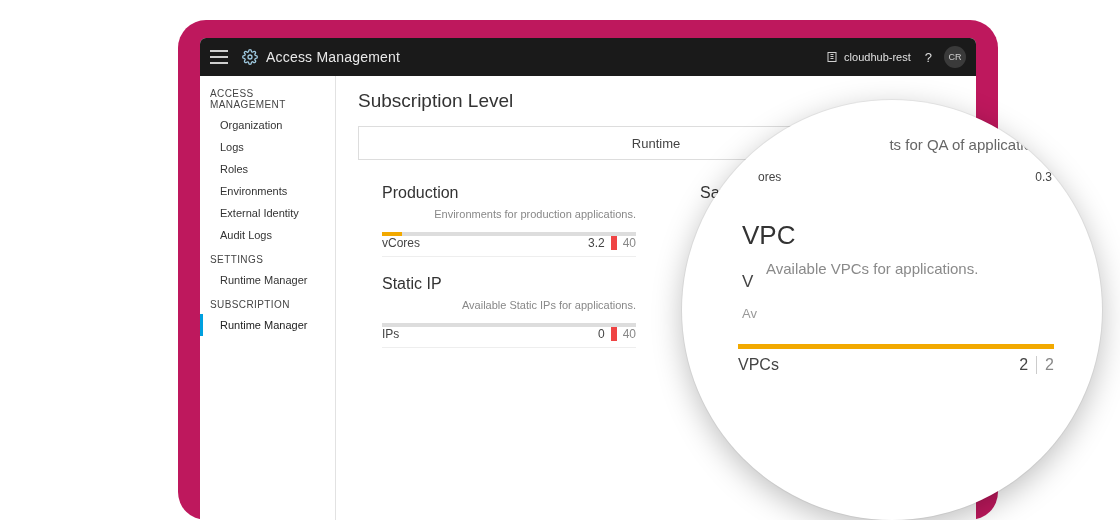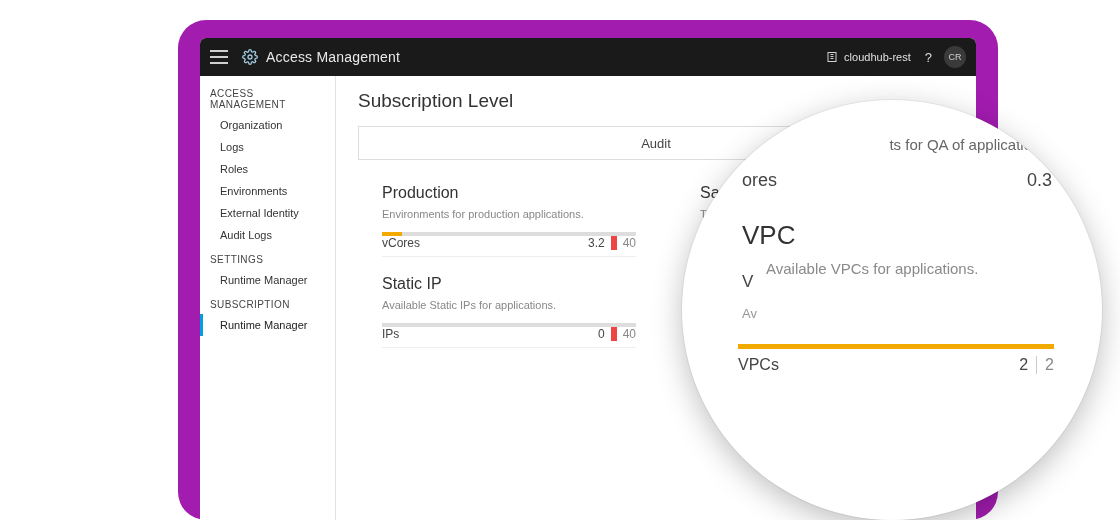--- a/index.html
+++ b/index.html
@@ -5,21 +5,21 @@
   * { box-sizing: border-box; margin: 0; padding: 0; }
   html, body { width: 1120px; height: 520px; background: #fff; font-family: "Helvetica Neue", Arial, sans-serif; overflow: hidden; }
 
   
   .device {
     position: absolute;
     left: 178px;
     top: 20px;
     width: 820px;
     height: 500px;
-    background: #a21caf;
+    background: #be185d;
     border-radius: 28px;
     padding: 18px 22px 0 22px;
   }
   .screen {
     width: 100%;
     height: 100%;
     background: #fff;
     border-radius: 6px 6px 0 0;
     overflow: hidden;
     display: flex;
@@ -105,21 +105,21 @@
     display:flex; align-items:center; justify-content:center;
     font-size: 13px; color:#444;
     margin-bottom: 18px;
     width: 100%;
   }
 
   .cols { display:flex; gap: 40px; }
   .col { flex:1; min-width:0;margin-left:24px; }
 
   .section-h { font-size: 16px; font-weight: 300; color:#333; margin-top: 6px; }
-  .section-sub { font-size: 11px; color:#888; margin: 6px 0 12px; font-weight:300; }
+  .section-sub { font-size: 11px; color:#888; margin: 6px 0 12px; font-weight:300;text-align:right; }
 
   .metric {
     margin-top: 2px;
   }
   .metric .label-row {
     display:flex; align-items:baseline;
     font-size: 12px; color:#444;
   }
   .metric .label-row .mname { flex:0 0 auto; }
   .metric .label-row .mspacer { flex:1; }
@@ -157,23 +157,23 @@
   .lens .faded-top {
     position:absolute;
     top: 36px; right: 50px;
     font-size: 15px;
     color:#666;
     font-weight:300;
     text-align:center;
   }
   .lens .ores-row {
     position:absolute;
-    top: 70px; left: 60px; right: 50px;
+    top: 70px; left: 76px; right: 50px;
     display:flex; align-items:center;
-    font-size: 18px;
+    font-size: 12px;
     color:#444;
   }
   .lens .ores-row .spacer { flex:1; }
   .lens .vpc-h {
     position:absolute;
     top: 120px; left: 60px;
     font-size: 26px;
     font-weight: 300;
     color:#333;
   }
@@ -258,21 +258,21 @@
         <div class="item">Runtime Manager</div>
 
         <div class="section-title">SUBSCRIPTION</div>
         <div class="item active">Runtime Manager</div>
       </div>
 
       <div class="main">
         <div class="page-title">Subscription Level</div>
 
         <div class="plan-box">
-          <span>Audit</span>
+          <span>Runtime</span>
         </div>
 
         <div class="cols">
           <div class="col">
             <div class="section-h">Production</div>
             <div class="section-sub">Environments for production applications.</div>
             <div class="metric divider">
               <div class="bar">
                 <div class="fill" style="width:8%"></div>
               </div>

